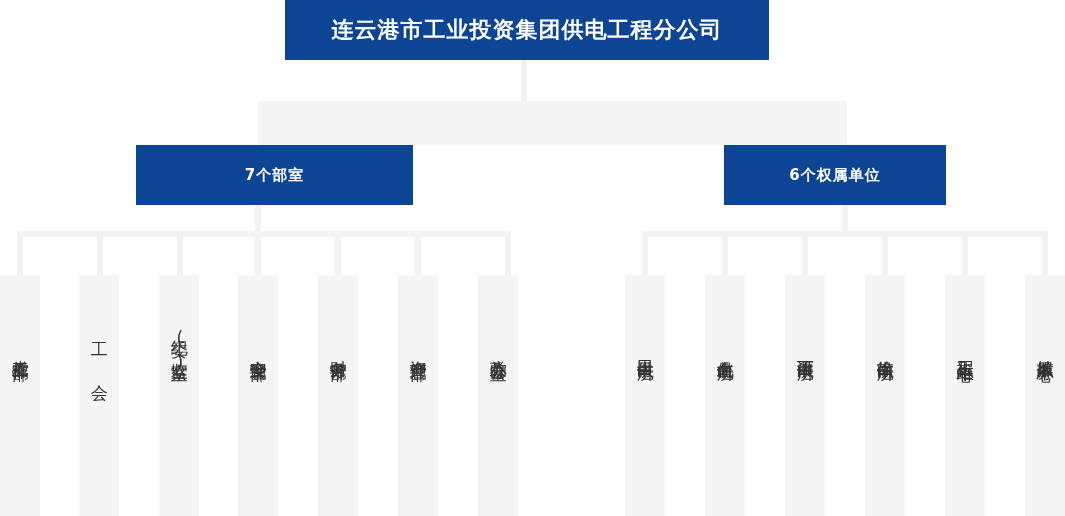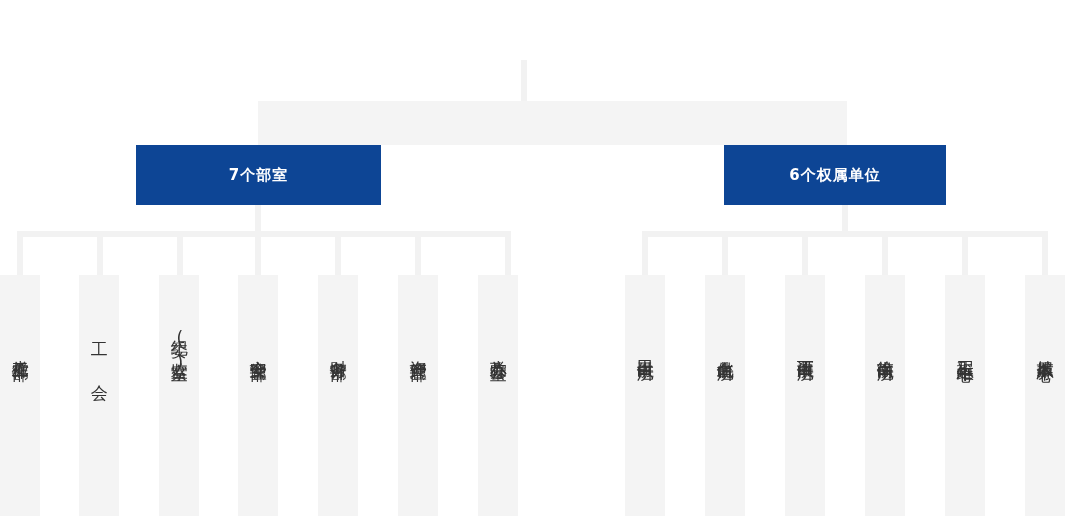--- a/index.html
+++ b/index.html
@@ -64,21 +64,21 @@
     background: #0d4595;
     color: #ffffff;
     display: flex;
     align-items: center;
     justify-content: center;
     font-size: 15px;
     font-weight: bold;
     letter-spacing: 1px;
     box-sizing: border-box;
   }
-  .l2-left  { left: 136px; width: 245px; }
+  .l2-left  { left: 136px; width: 277px; }
   .l2-right { left: 724px; width: 222px; }
 
   
   .conn-stem {
     position: absolute;
     top: 205px;
     width: 6px;
     height: 28px;
     background: #f2f2f2;
   }
@@ -123,20 +123,21 @@
     white-space: pre;
     padding-bottom: 92px;
     box-sizing: border-box;
   }
 </style>
 </head>
 <body>
 
 <div id="org-root">
 
+  <div class="l1-box">连云港市工业投资集团供电工程分公司</div>
 
   <div class="l1-stem"></div>
   <div class="bridge"></div>
 
   <div class="l2-box l2-left">7个部室</div>
 
   <div class="l2-box l2-right">6个权属单位</div>
 
   <div class="conn-stem" style="left:255px;"></div>
   <div class="conn-bar" style="left:17px; width:494px;"></div>

